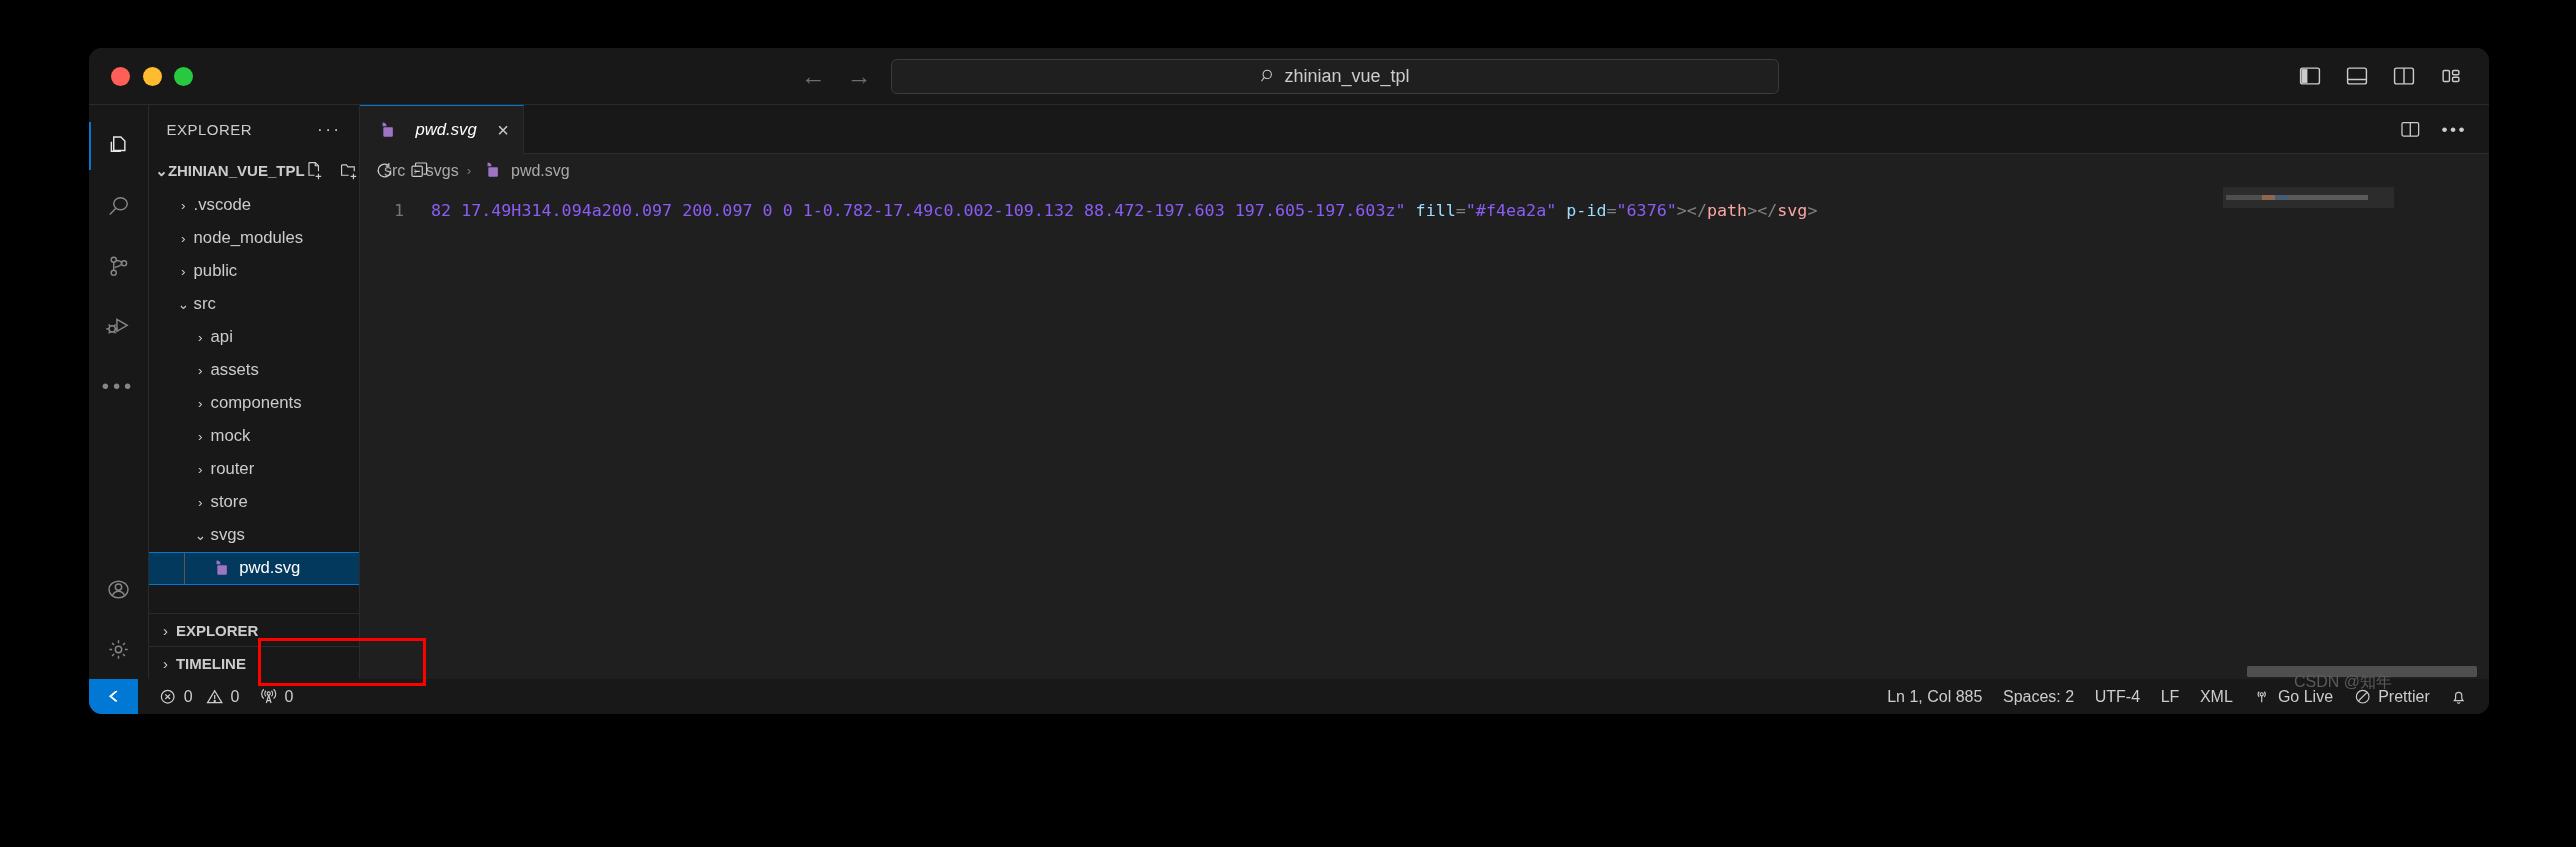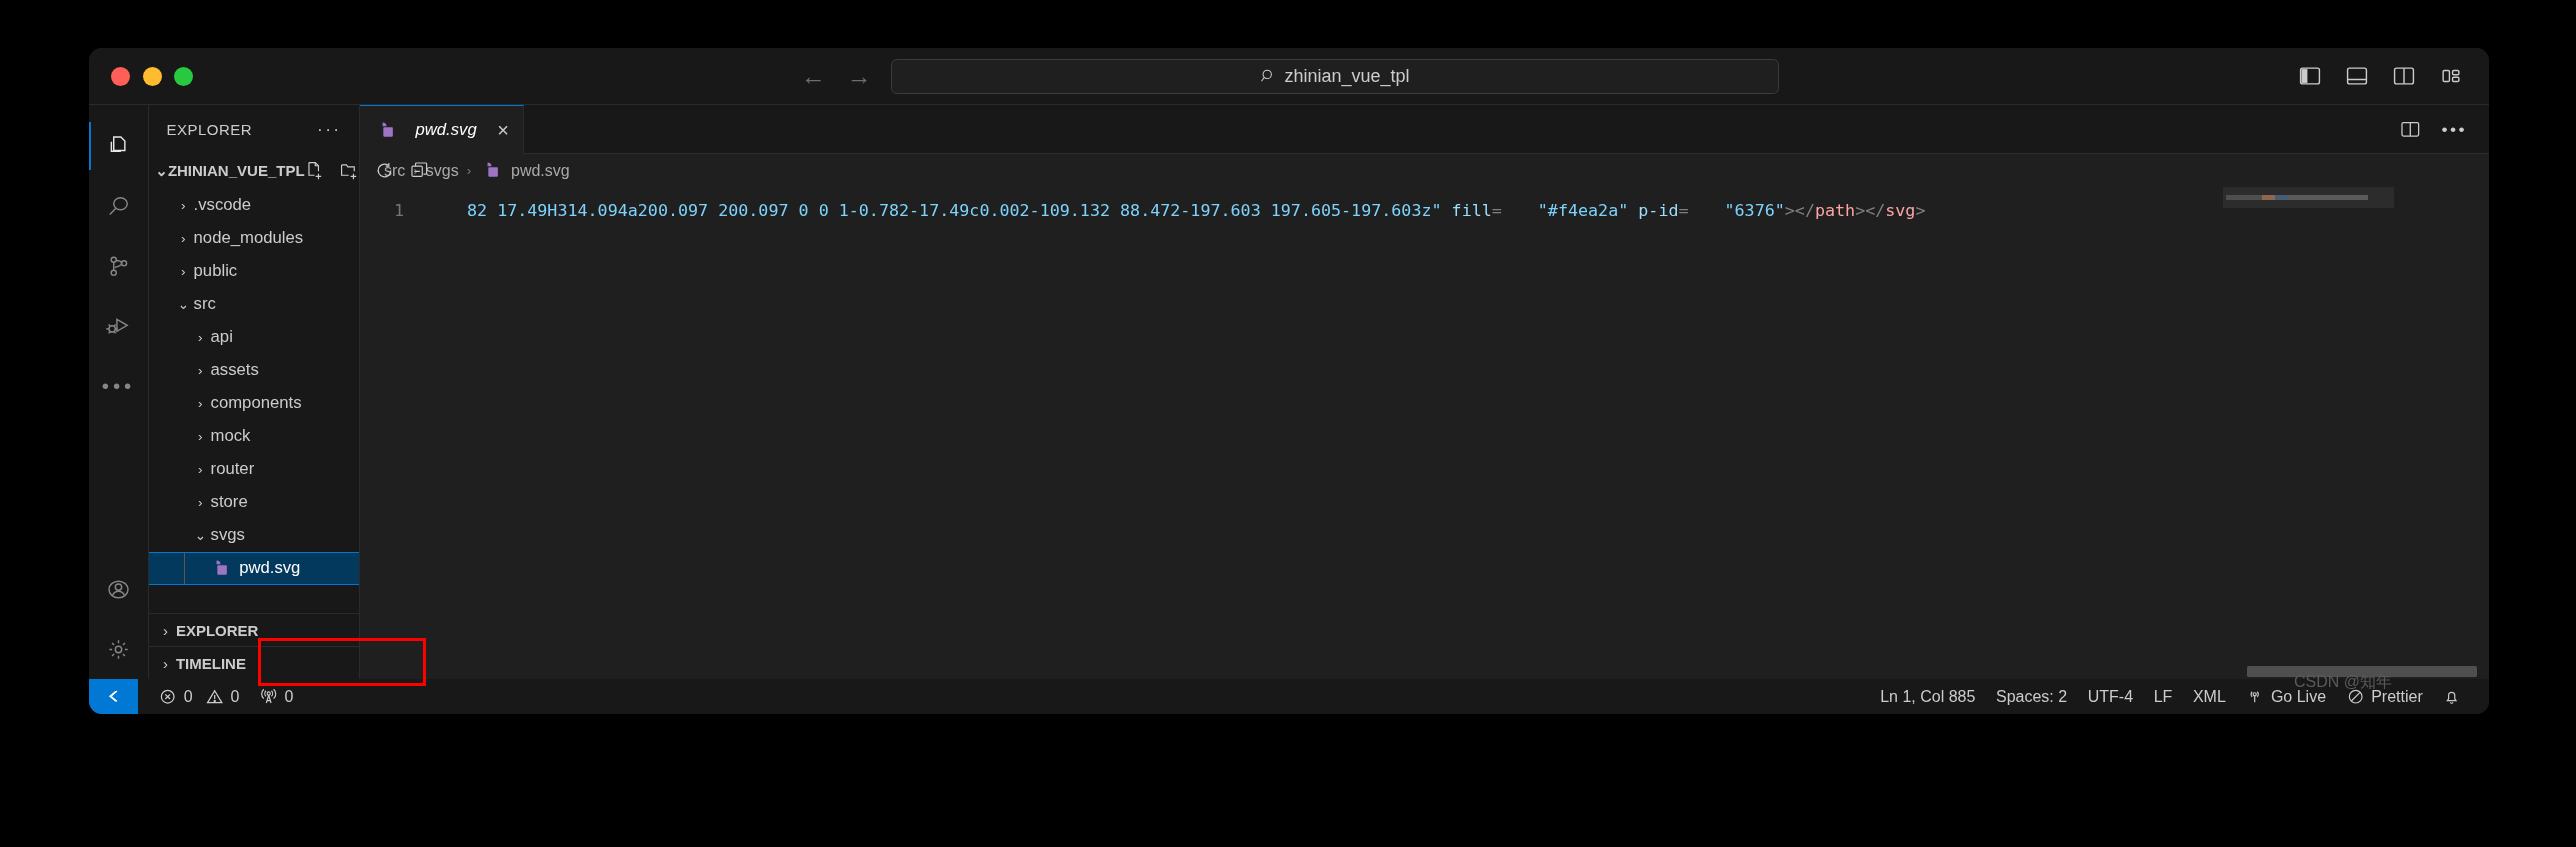--- a/index.html
+++ b/index.html
@@ -204,21 +204,21 @@
   }
   .code-line {
     position: absolute; top: 11px; left: 0; right: 0;
     height: 24px; display: flex; align-items: center;
     white-space: pre; font-size: 16.7px;
   }
   .linenum {
     width: 71px; flex: 0 0 71px; text-align: right;
     color: #6e7681; padding-right: 27px;
   }
-  .tok-str { color: #7dd3fc; margin-left: 36px; }
+  .tok-str { color: #8b5cf6; }
   .tok-attr { color: #9cdcfe; }
   .tok-tag { color: #fca5a5; }
   .tok-punc { color: #808080; }
 
   
   #minimap {
     position: absolute; top: 0; right: 95px; width: 171px; bottom: 0;
     background: #1f1f1f;
   }
   #minimap-line {
@@ -255,21 +255,21 @@
   #remote {
     width: 49px; background: #0078d4;
     display: flex; align-items: center; justify-content: center;
     color: #ffffff;
   }
   .sb-item {
     display: flex; align-items: center; gap: 7.1px;
     padding: 0 10.3px;
   }
   #statusbar .left { display: flex; align-items: center; padding-left: 11px; }
-  #statusbar .right { margin-left: auto; display: flex; align-items: center; padding-right: 18px; }
+  #statusbar .right { margin-left: auto; display: flex; align-items: center; padding-right: 11px; }
 
   
   #watermark {
     position: absolute; right: 97px; bottom: 20.6px;
     color: #5a5a5a; font-size: 16px;
   }
 </style>
 </head>
 <body>
 

